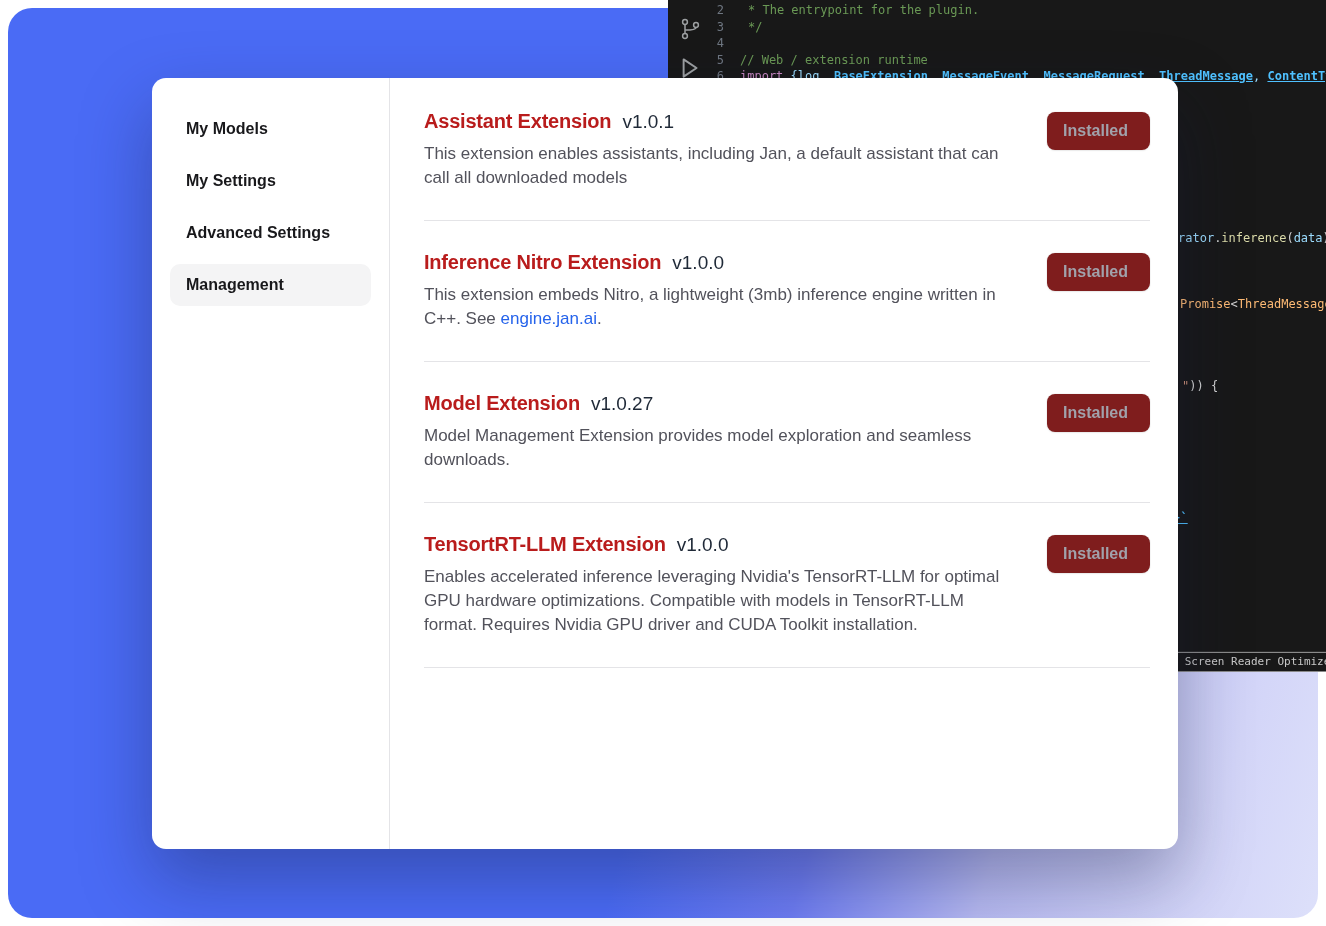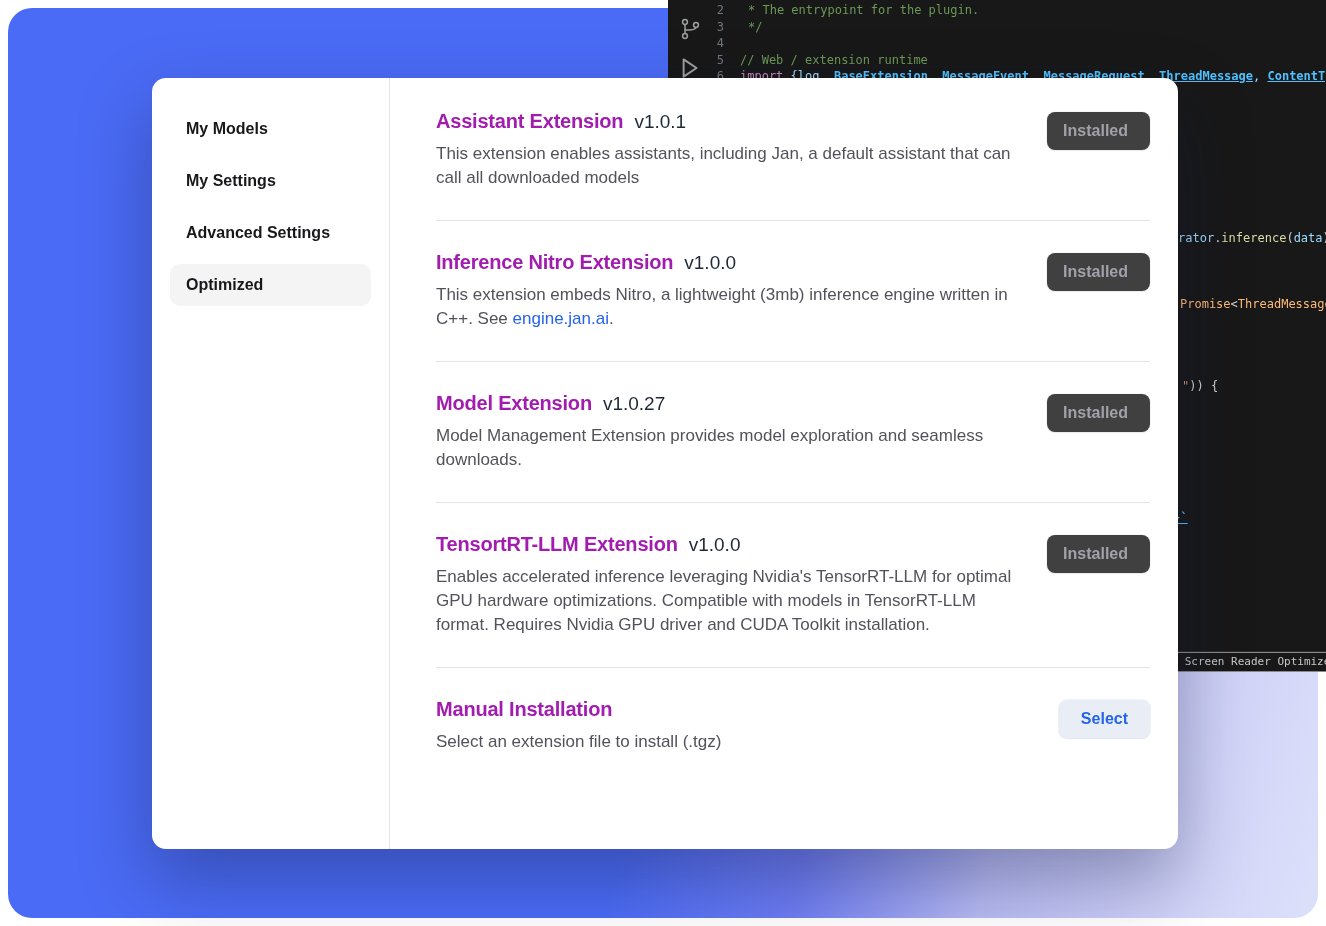--- a/index.html
+++ b/index.html
@@ -49,48 +49,48 @@
   .status-badge {
     border:1px solid #8a8a8a; color:#c8c8c8; padding:1px 8px; white-space:nowrap;
     margin-right:-20px;
   }
 
   
   .modal {
     position:absolute; left:152px; top:78px; width:1026px; height:771px;
     background:#ffffff; border-radius:14px;
     box-shadow:0 30px 70px rgba(20,25,60,0.35);
-    display:flex; overflow:hidden; z-index:3;gap:12px;
+    display:flex; overflow:hidden; z-index:3;
   }
   .nav { width:238px; flex:none; border-right:1px solid #e4e4e7; padding:30px 18px 0 18px; }
   .nav-item {
     padding:12px 16px; border-radius:10px; margin-bottom:10px;
     font-size:16px; font-weight:700; color:#18181b; cursor:pointer;
   }
   .nav-item.active { background:#f4f4f5; }
   .content { flex:1; padding:0 28px 0 34px; }
   .ext-row {
     display:flex; justify-content:space-between; align-items:flex-start;
     padding:30px 0 30px 0; border-bottom:1px solid #e4e4e7;
   }
   .ext-row.first { padding-top:32px; }
   .ext-row.last { border-bottom:none; }
   .ext-info { max-width:585px; }
   .ext-title-line { display:flex; align-items:baseline; gap:11px; }
-  .ext-title { font-size:20px; font-weight:700; color:#a21caf; letter-spacing:-0.2px; }
+  .ext-title { font-size:20px; font-weight:700; color:#b91c1c; letter-spacing:-0.2px; }
   .ext-version { font-size:19px; font-weight:400; color:#1f2937; }
   .ext-desc { margin-top:9px; font-size:17px; line-height:24px; color:#52525b; }
   .link { color:#2563eb; text-decoration:none; cursor:pointer; }
   .btn {
     margin-top:2px; padding:10px 22px; border:none; border-radius:8px;
     font-family:"Liberation Sans", sans-serif; font-size:16px; font-weight:600;
     cursor:pointer; white-space:nowrap;
   }
   .btn-installed {
-    background:#404040; color:#a1a1aa;
+    background:#7f1d1d; color:#a1a1aa;
     box-shadow:0 0 0 1px rgba(0,0,0,0.03), 0 1px 2px rgba(0,0,0,0.06);
     padding-left:16px;
   }
   .btn-select {
     background:#e9edf6; color:#2563eb; font-weight:700;
     box-shadow:0 0 0 1px rgba(37,99,235,0.08), 0 1px 2px rgba(0,0,0,0.06);
   }
 </style>
 </head>
 <body>
@@ -146,21 +146,21 @@
       <span>go</span>
       <span class="status-badge">Screen Reader Optimized</span>
     </div>
   </div>
 
   <div class="modal">
     <div class="nav">
       <div class="nav-item">My Models</div>
       <div class="nav-item">My Settings</div>
       <div class="nav-item">Advanced Settings</div>
-      <div class="nav-item active">Optimized</div>
+      <div class="nav-item active">Management</div>
     </div>
 
     <div class="content">
 
       <div class="ext-row first">
         <div class="ext-info">
           <div class="ext-title-line">
             <span class="ext-title">Assistant Extension</span>
             <span class="ext-version">v1.0.1</span>
           </div>
@@ -195,27 +195,17 @@
         <div class="ext-info">
           <div class="ext-title-line">
             <span class="ext-title">TensortRT-LLM Extension</span>
             <span class="ext-version">v1.0.0</span>
           </div>
           <p class="ext-desc">Enables accelerated inference leveraging Nvidia's TensorRT-LLM for optimal GPU hardware optimizations. Compatible with models in TensorRT-LLM format. Requires Nvidia GPU driver and CUDA Toolkit installation.</p>
         </div>
         <button class="btn btn-installed">Installed</button>
       </div>
 
-      <div class="ext-row last">
-        <div class="ext-info">
-          <div class="ext-title-line">
-            <span class="ext-title">Manual Installation</span>
-            <span class="ext-version"></span>
-          </div>
-          <p class="ext-desc">Select an extension file to install (.tgz)</p>
-        </div>
-        <button class="btn btn-select">Select</button>
-      </div>
 
     </div>
   </div>
 
 </div>
 
 </body></html>

